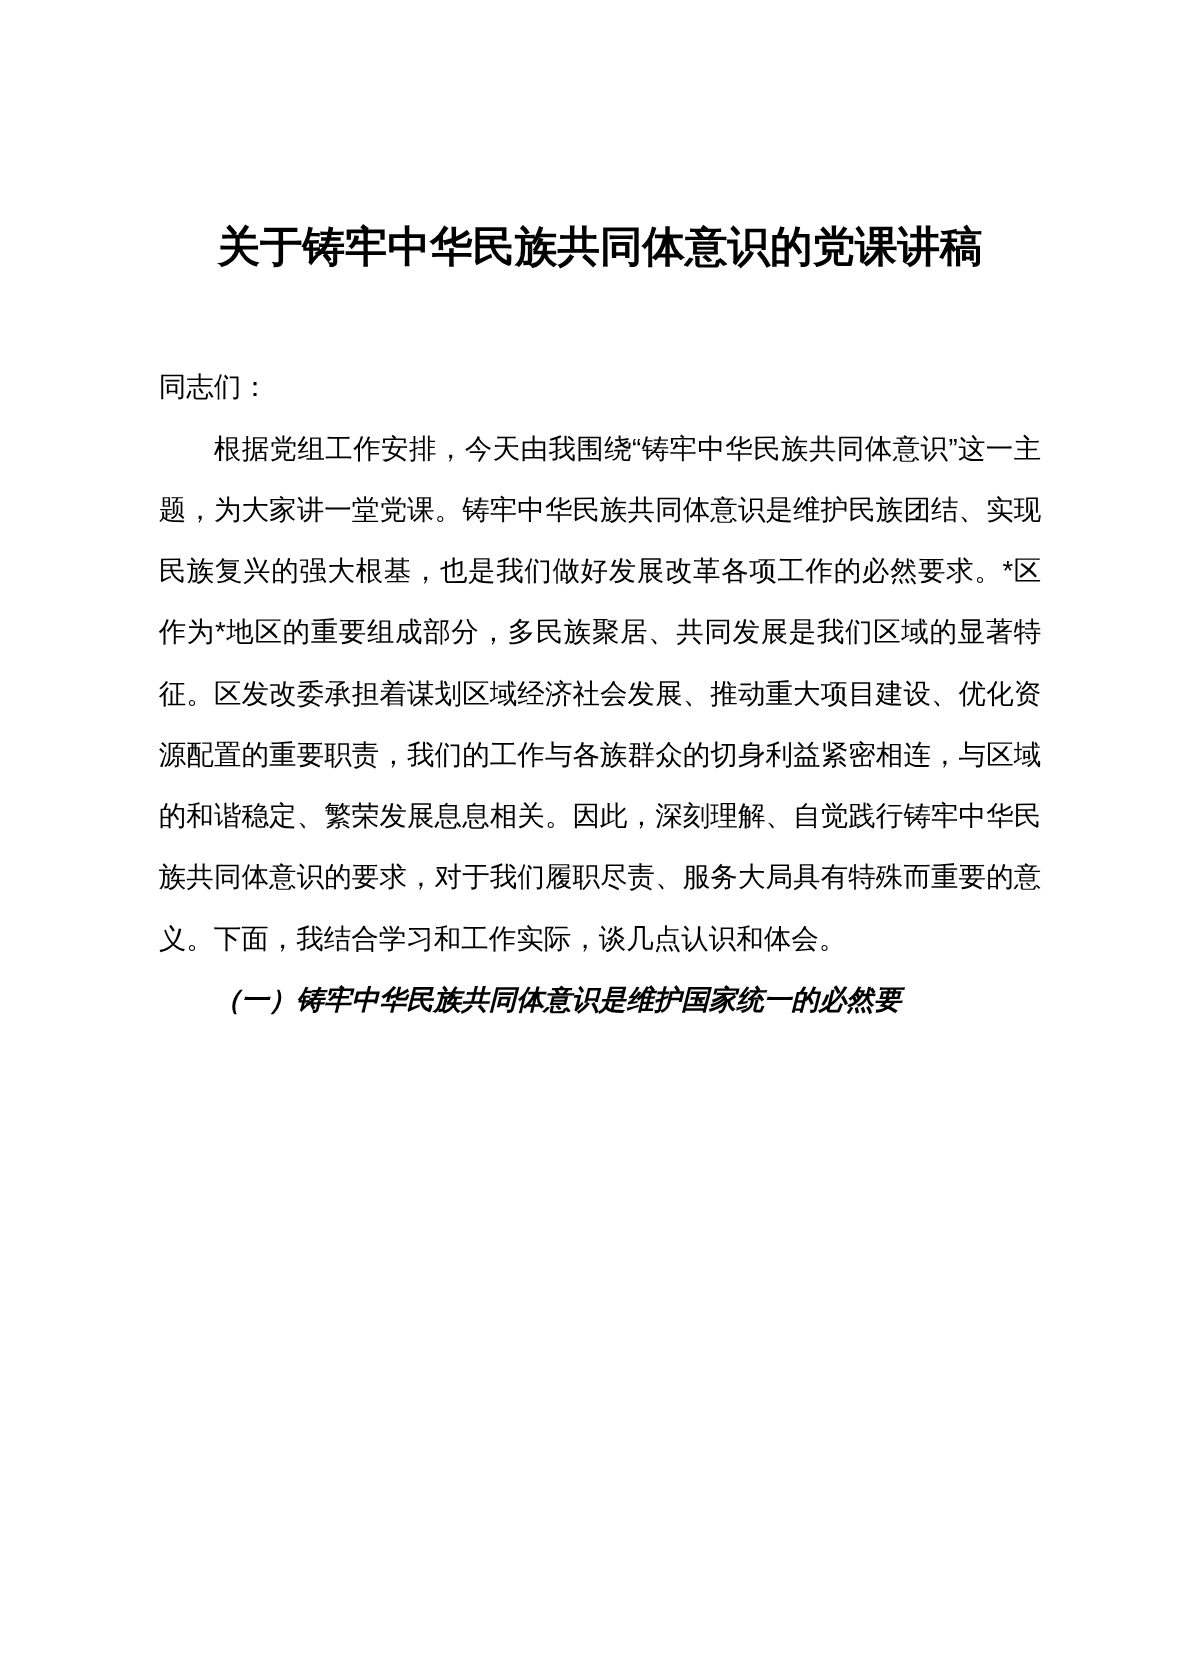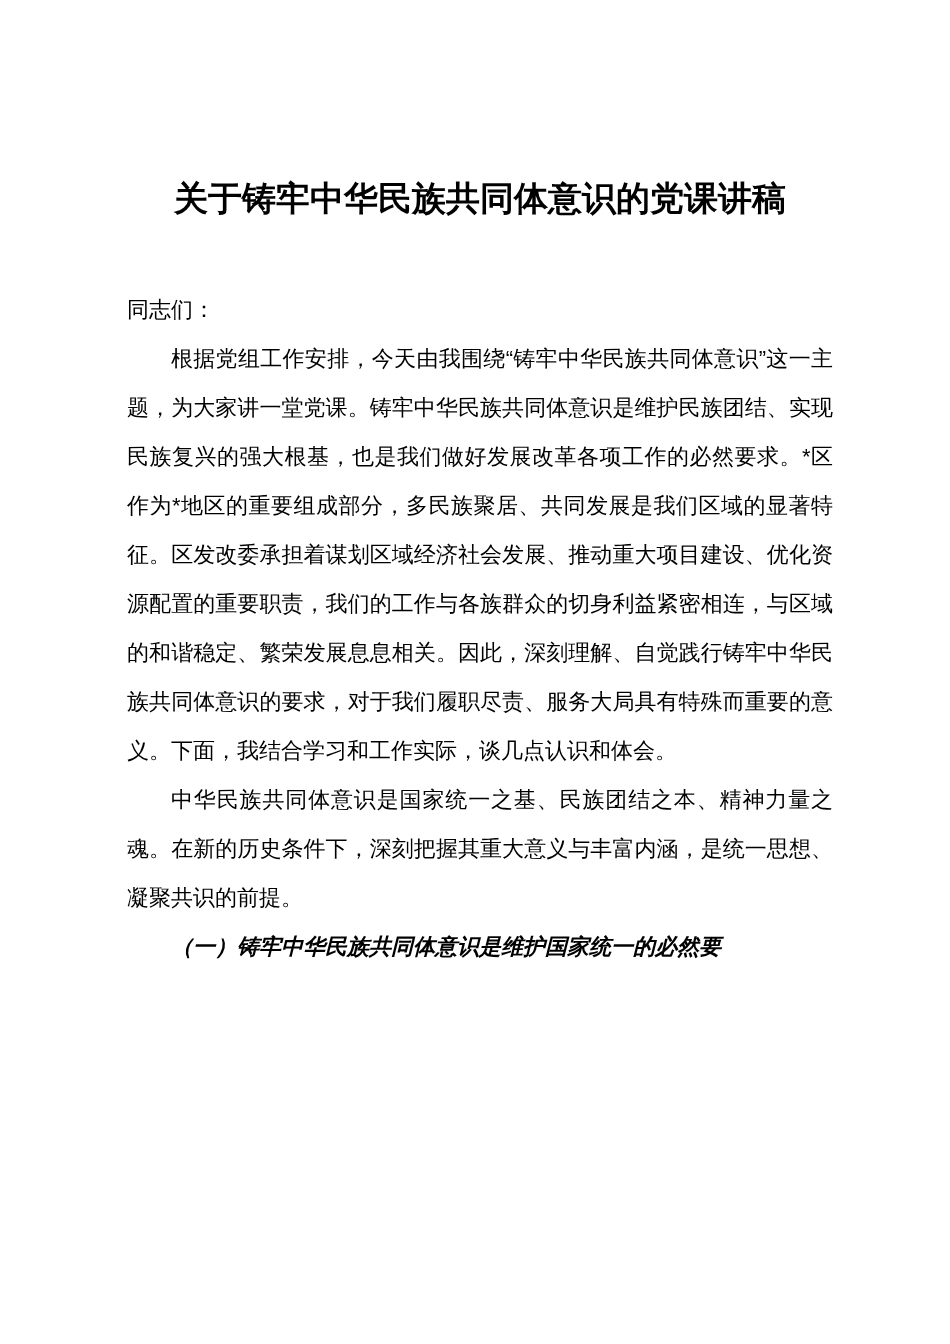--- a/index.html
+++ b/index.html
@@ -48,16 +48,15 @@
 <body>
 
 <div class="page">
   <h1 class="doc-title">关于铸牢中华民族共同体意识的党课讲稿</h1>
 
   <p class="para">同志们：</p>
 
   <p class="para indent">根据党组工作安排，今天由我围绕“铸牢中华民族共同体意识”这一主题，为大家讲一堂党课。铸牢中华民族共同体意识是维护民族团结、实现民族复兴的强大根基，也是我们做好发展改革各项工作的必然要求。*区作为*地区的重要组成部分，多民族聚居、共同发展是我们区域的显著特征。区发改委承担着谋划区域经济社会发展、推动重大项目建设、优化资源配置的重要职责，我们的工作与各族群众的切身利益紧密相连，与区域的和谐稳定、繁荣发展息息相关。因此，深刻理解、自觉践行铸牢中华民族共同体意识的要求，对于我们履职尽责、服务大局具有特殊而重要的意义。下面，我结合学习和工作实际，谈几点认识和体会。</p>
 
 
-  <p class="para indent">中华民族共同体意识是国家统一之基、民族团结之本、精神力量之魂。在新的历史条件下，深刻把握其重大意义与丰富内涵，是统一思想、凝聚共识的前提。</p>
 
   <p class="para indent bold">（一）铸牢中华民族共同体意识是维护国家统一的必然要</p>
 </div>
 
 </body></html>

